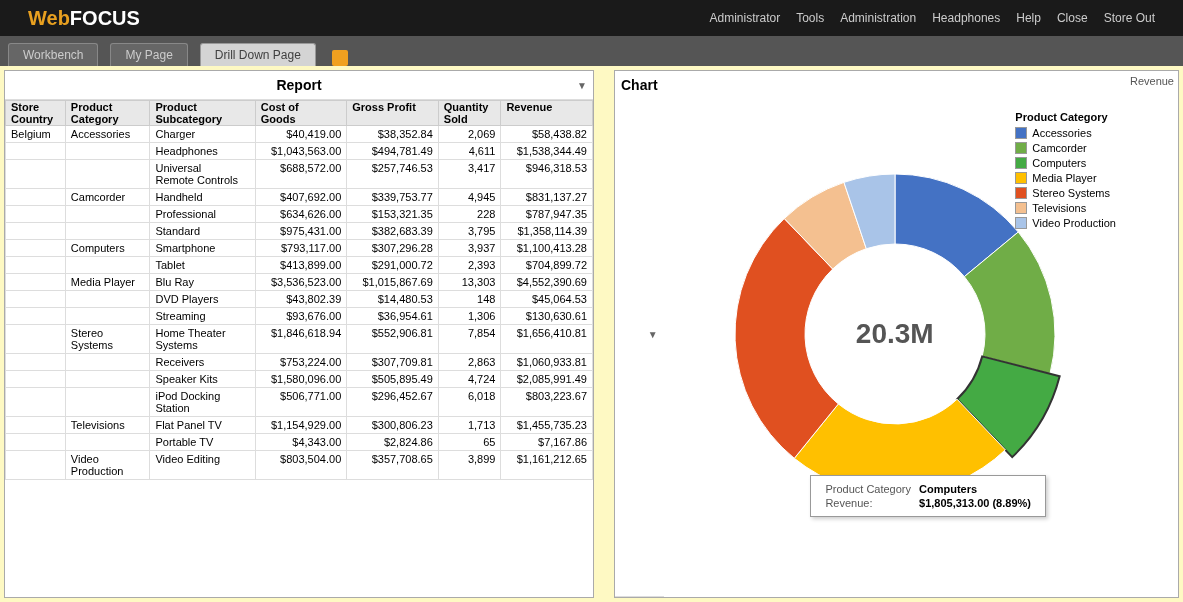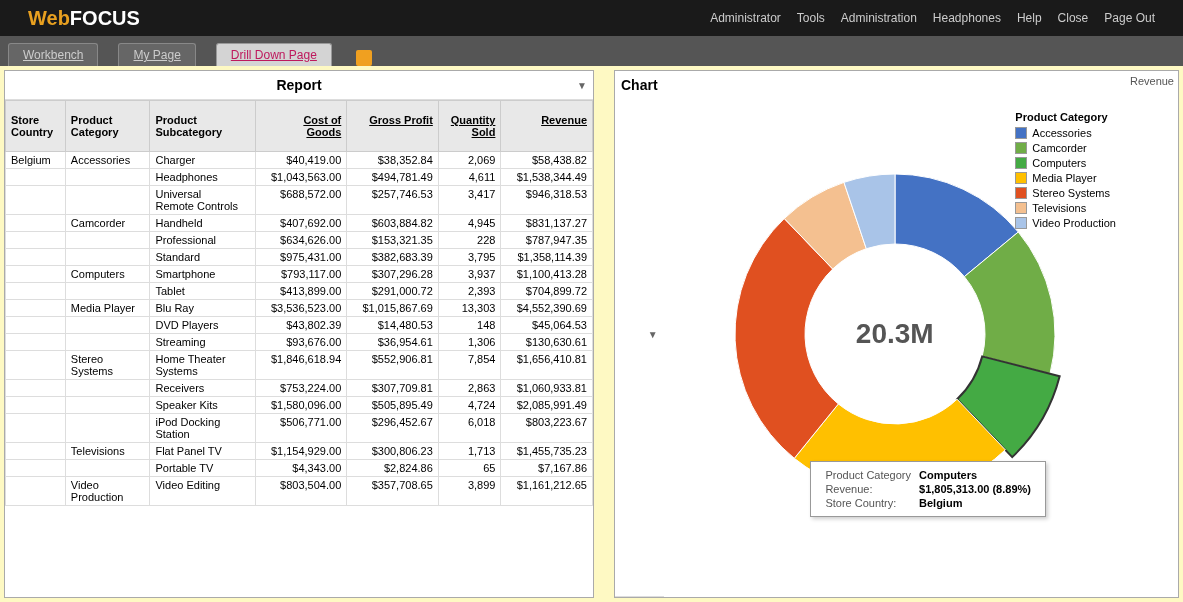--- a/index.html
+++ b/index.html
@@ -38,28 +38,27 @@
       padding: 0 8px;
       height: 30px;
     }
     .tab {
       padding: 4px 14px;
       font-size: 12px;
       color: #ccc;
       cursor: pointer;
       border-radius: 3px 3px 0 0;
       background: #666;
-      margin-right: 20px;
+      margin-right: 12px;
       border: 1px solid #888;
       border-bottom: none;
-      text-decoration: underline;
     }
     .tab.active {
       background: #d4d4d4;
-      color: #be185d;
+      color: #404040;
       border-color: #999;
     }
     .tab-icon {
       display: inline-block;
       width: 16px;
       height: 16px;
       background: #f0a020;
       border-radius: 2px;
       margin-left: 4px;
       vertical-align: middle;
@@ -109,27 +108,27 @@
       overflow-x: hidden;
     }
     table {
       width: 100%;
       border-collapse: collapse;
       font-size: 11px;
     }
     thead th {
       background: #e8e8e8;
       border: 1px solid #ccc;
-      padding: 13px 5px;
+      padding: 0 5px;
       text-align: left;
       font-weight: bold;
       vertical-align: top;
       white-space: nowrap;
     }
-    thead th.right { text-align: right; text-decoration: underline; }
+    thead th.right { text-align: left; }
     tbody td {
       border: 1px solid #ddd;
       padding: 2px 5px;
       vertical-align: top;
     }
     tbody td.right { text-align: right; }
 
     
     .table-container::-webkit-scrollbar { width: 12px; }
     .table-container::-webkit-scrollbar-track { background: #f0f0f0; }
@@ -224,21 +223,21 @@
   <div class="logo">
     <span>Web</span><span style="color:white">FOCUS</span>
   </div>
   <div class="nav-links">
     <a>Administrator</a>
     <a>Tools</a>
     <a>Administration</a>
     <a>Headphones</a>
     <a>Help</a>
     <a>Close</a>
-    <a>Page Out</a>
+    <a>Store Out</a>
   </div>
 </div>
 
 <div class="tab-bar">
   <div class="tab">Workbench</div>
   <div class="tab">My Page</div>
   <div class="tab active">Drill Down Page</div>
   <div class="tab-icon"></div>
 </div>
 
@@ -288,21 +287,21 @@
     <td class="right">$688,572.00</td>
     <td class="right">$257,746.53</td>
     <td class="right">3,417</td>
     <td class="right">$946,318.53</td>
   </tr>
             <tr>
     <td></td>
     <td>Camcorder</td>
     <td>Handheld</td>
     <td class="right">$407,692.00</td>
-    <td class="right">$603,884.82</td>
+    <td class="right">$339,753.77</td>
     <td class="right">4,945</td>
     <td class="right">$831,137.27</td>
   </tr>
             <tr>
     <td></td>
     <td></td>
     <td>Professional</td>
     <td class="right">$634,626.00</td>
     <td class="right">$153,321.35</td>
     <td class="right">228</td>
@@ -488,24 +487,20 @@
         <table>
           <tbody>
               <tr>
             <td class="label">Product Category</td>
             <td class="value">Computers</td>
           </tr>
           <tr>
             <td class="label">Revenue:</td>
             <td class="value">$1,805,313.00 (8.89%)</td>
           </tr>
-          <tr>
-            <td class="label">Store Country:</td>
-            <td class="value">Belgium</td>
-          </tr>
         </tbody>
           </table>
       </div>
     </div>
     <div class="chart-x-label">Revenue</div>
   </div>
 
 </div>
 
 </body></html>

